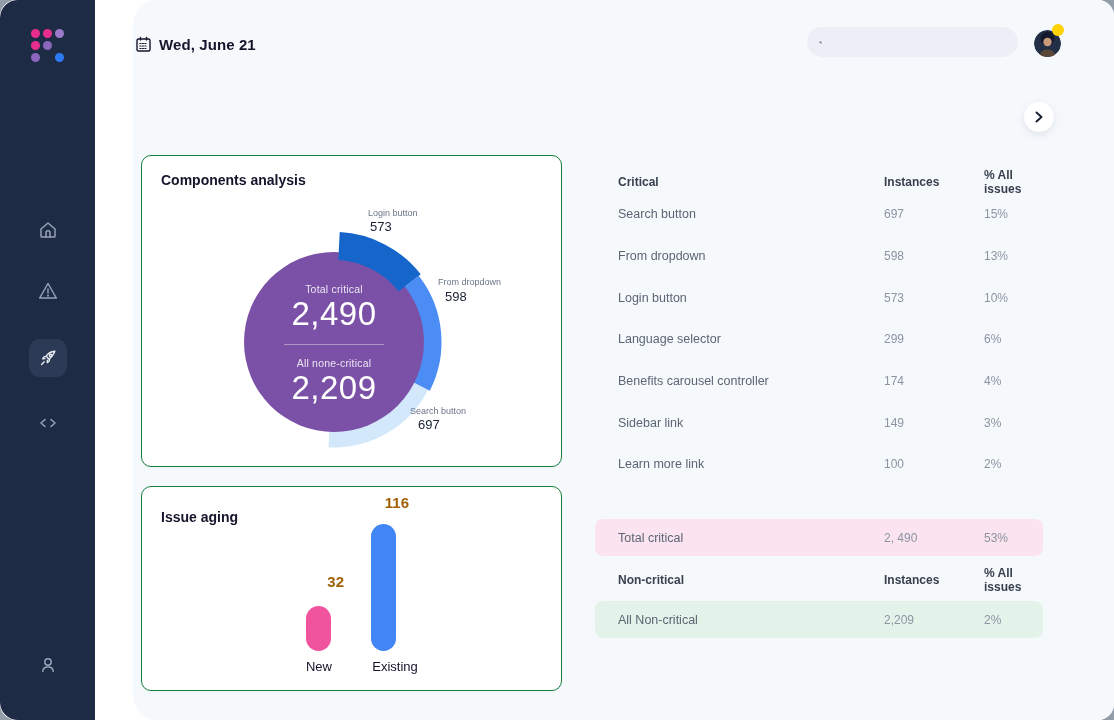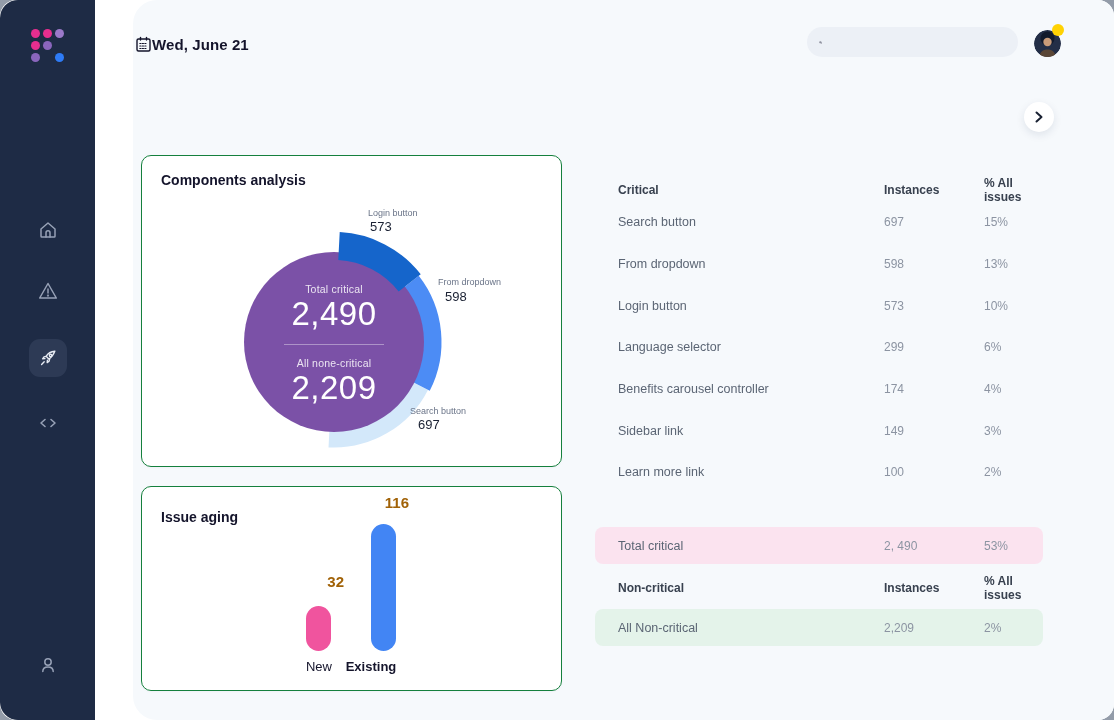--- a/index.html
+++ b/index.html
@@ -36,21 +36,21 @@
   .nav-code    { top:404px; }
   .nav-person  { top:646px; }
   .nav-item svg { display:block; }
 
   
   .panel {
     position:absolute; left:133px; top:0; right:0; bottom:0;
     background:#F6F9FC; border-radius:24px 0 0 24px;
   }
   
-  .date-row { position:absolute; left:2px; top:36px; display:flex; align-items:center; gap:0;justify-content:center; }
+  .date-row { position:absolute; left:2px; top:36px; display:flex; align-items:center; gap:7px;justify-content:center; }
   .date-label { font-size:15px; font-weight:700; color:#14142B; letter-spacing:.1px; }
   .search-pill {
     position:absolute; left:674px; top:27px; width:211px; height:30px;
     background:#ECF0F6; border-radius:15px; display:flex; align-items:center;
     padding:0 12px; gap:8px;
   }
   .search-pill input {
     border:none; outline:none; background:transparent; flex:1;
     font-size:13px; color:#14142B; font-family:"Liberation Sans", sans-serif;
   }
@@ -101,25 +101,25 @@
 
   
   .bar { position:absolute; width:25px; border-radius:12.5px; }
   .bar-new      { left:164px; top:119px; height:45px; }
   .bar-existing { left:229px; top:37px;  height:127px; }
   .bar-value { position:absolute; width:50px; text-align:right; font-size:15px; font-weight:700; color:#a16207; }
   .bar-value-new      { left:152px; top:86px; }
   .bar-value-existing { left:217px; top:7px; }
   .bar-label { position:absolute; width:70px; text-align:center; font-size:13px; color:#14142B; }
   .bar-label-new      { left:142px; top:172px; }
-  .bar-label-existing { left:194px; top:172px;font-weight:bold; }
+  .bar-label-existing { left:218px; top:172px; }
 
   
   .crit-table { position:absolute; left:462px; top:0; width:448px; }
-  .t-row { position:absolute; left:0; width:448px; display:flex; align-items:center;margin-top:8px; }
+  .t-row { position:absolute; left:0; width:448px; display:flex; align-items:center; }
   .t-col1 { position:absolute; left:23px; }
   .t-col2 { position:absolute; left:289px; }
   .t-col3 { position:absolute; left:389px; }
   .t-head { font-size:12px; font-weight:700; color:#38414F; }
   .t-label { font-size:12.5px; color:#5B6574; }
   .t-val   { font-size:12px; color:#8C94A2; }
   .hl-row { height:37px; border-radius:8px; }
 </style>
 </head>
 <body>

